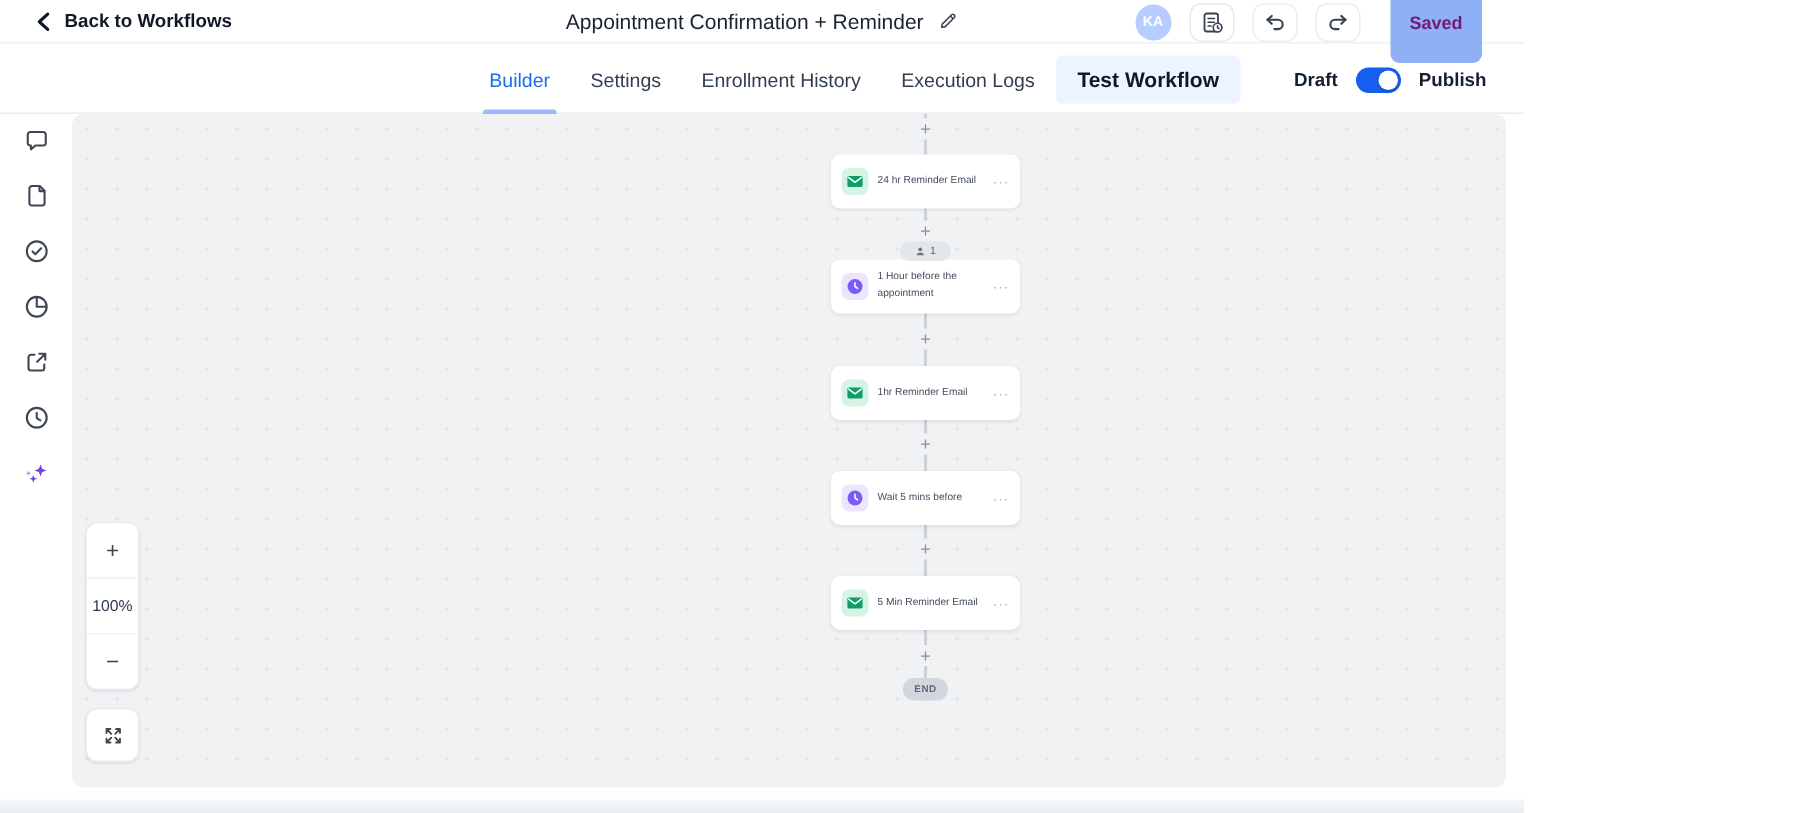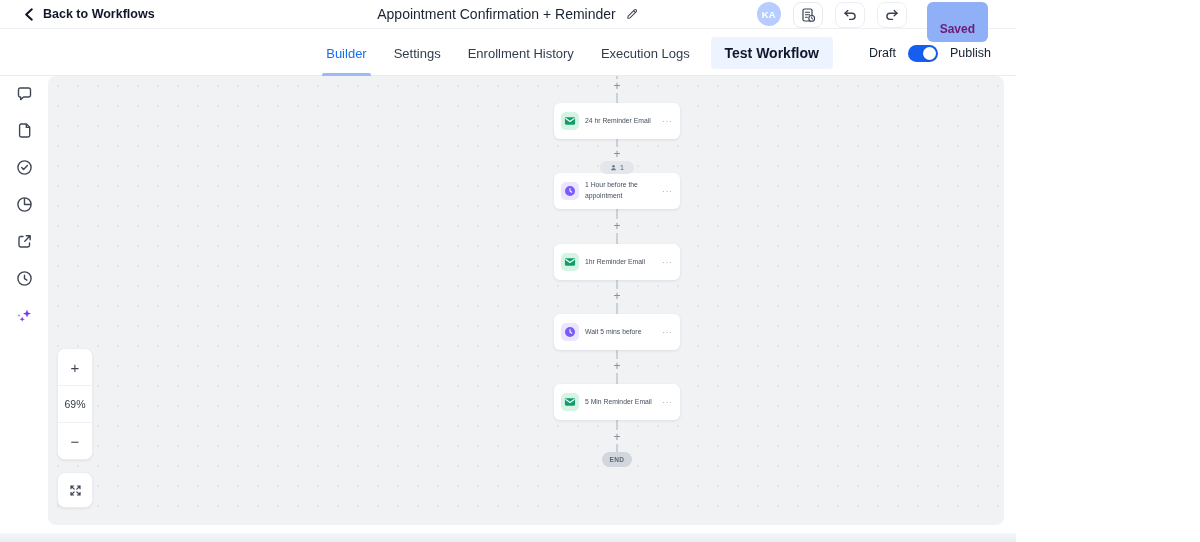--- a/index.html
+++ b/index.html
@@ -10,21 +10,21 @@
   
   .row1 { position:absolute; top:0; left:0; right:0; height:29px;
     border-bottom:1px solid #eef0f3; display:flex; align-items:center; }
   .back { position:absolute; left:22px; top:0; height:28px; display:flex; align-items:center;
     gap:7px; cursor:pointer; }
   .back span.lbl { font-size:12.5px; font-weight:700; color:#101828; }
   .title-wrap { position:absolute; left:0; right:0; top:0; height:28px;
     display:flex; align-items:center; justify-content:center; gap:9px; pointer-events:none; }
   .title { font-size:14px; font-weight:400; color:#1a2433; }
   .pencil { pointer-events:auto; cursor:pointer; display:flex; }
-  .right1 { position:absolute; right:28px; top:2px; height:25px; display:flex; gap:12px; }
+  .right1 { position:absolute; right:28px; top:2px; height:25px; display:flex; align-items:center; gap:12px; }
   .avatar { width:24px; height:24px; border-radius:50%; background:#b7cdff; color:#fff;
     font-size:9.5px; font-weight:700; display:flex; align-items:center; justify-content:center; }
   .icon-btn { width:30px; height:26px; background:#fff; border:1px solid #e7eaee; border-radius:8px;
     display:flex; align-items:center; justify-content:center; cursor:pointer; }
   .icon-btn.ghost { border-color:#eceef1; }
   .saved-btn { margin-left:8px; background:#8fb0f6; color:#701a75; border:none; border-radius:6px;
     font-size:12px; font-weight:600; padding:20px 13px; cursor:pointer;
     font-family:"Liberation Sans", sans-serif; }
 
   
@@ -34,21 +34,21 @@
     display:flex; align-items:center; justify-content:center; gap:27px; }
   .tab { font-size:13px; font-weight:500; color:#313d4f; cursor:pointer;
     height:46px; display:flex; align-items:center; position:relative; }
   .tab.active { color:#1570ef; }
   .tab.active::after { content:""; position:absolute; left:-4px; right:-4px; bottom:0;
     height:3px; background:#9db9fb; border-radius:2px 2px 0 0; }
   .right2 { position:absolute; right:25px; top:0; height:46px; display:flex; align-items:center; gap:12px; }
   .test-btn { background:#edf3ff; color:#0f172a; border:none; border-radius:4px;
     font-size:14px; font-weight:600; padding:8px 14px; cursor:pointer;
     font-family:"Liberation Sans", sans-serif; margin-right:24px; }
-  .state-lbl { font-size:12.5px; font-weight:400; color:#15202e; }
+  .state-lbl { font-size:12.5px; font-weight:700; color:#15202e; }
   .toggle { width:30px; height:17px; border-radius:9px; background:#155eef; position:relative; cursor:pointer; }
   .toggle .knob { position:absolute; top:2px; right:2px; width:13px; height:13px; border-radius:50%;
     background:#fff; box-shadow:0 1px 2px rgba(16,24,40,.25); }
 
   
   .main { position:absolute; top:76px; left:0; right:0; bottom:17px; display:flex; }
   .sidebar { width:48px; display:flex; flex-direction:column; align-items:center;
     padding-top:9px; gap:20px; background:#fff; }
   .side-btn { width:17px; height:17px; background:none; border:none; padding:0; cursor:pointer;
     display:flex; align-items:center; justify-content:center; }
@@ -282,21 +282,21 @@
             </svg>
         </span>
         <span class="node-title">5 Min Reminder Email</span>
         <span class="node-menu">···</span>
       </div>
 
       <div class="end-pill">END</div>
 
       <div class="zoom-panel">
         <button class="zoom-btn">+</button>
-        <div class="zoom-pct">69%</div>
+        <div class="zoom-pct">100%</div>
         <button class="zoom-btn">−</button>
       </div>
       <button class="fs-btn">
         <svg width="15" height="15" viewBox="0 0 16 16" fill="none" stroke="#3f4654" stroke-width="1.3" stroke-linecap="round" stroke-linejoin="round">
             <path d="M6.6 6.6 3.2 3.2M3.2 6V3.2H6M9.4 6.6l3.4-3.4M10 3.2h2.8V6M9.4 9.4l3.4 3.4M12.8 10v2.8H10M6.6 9.4 3.2 12.8M3.2 10v2.8H6"></path>
           </svg>
       </button>
 
       <div class="minimap">
         <div class="mm-view">

